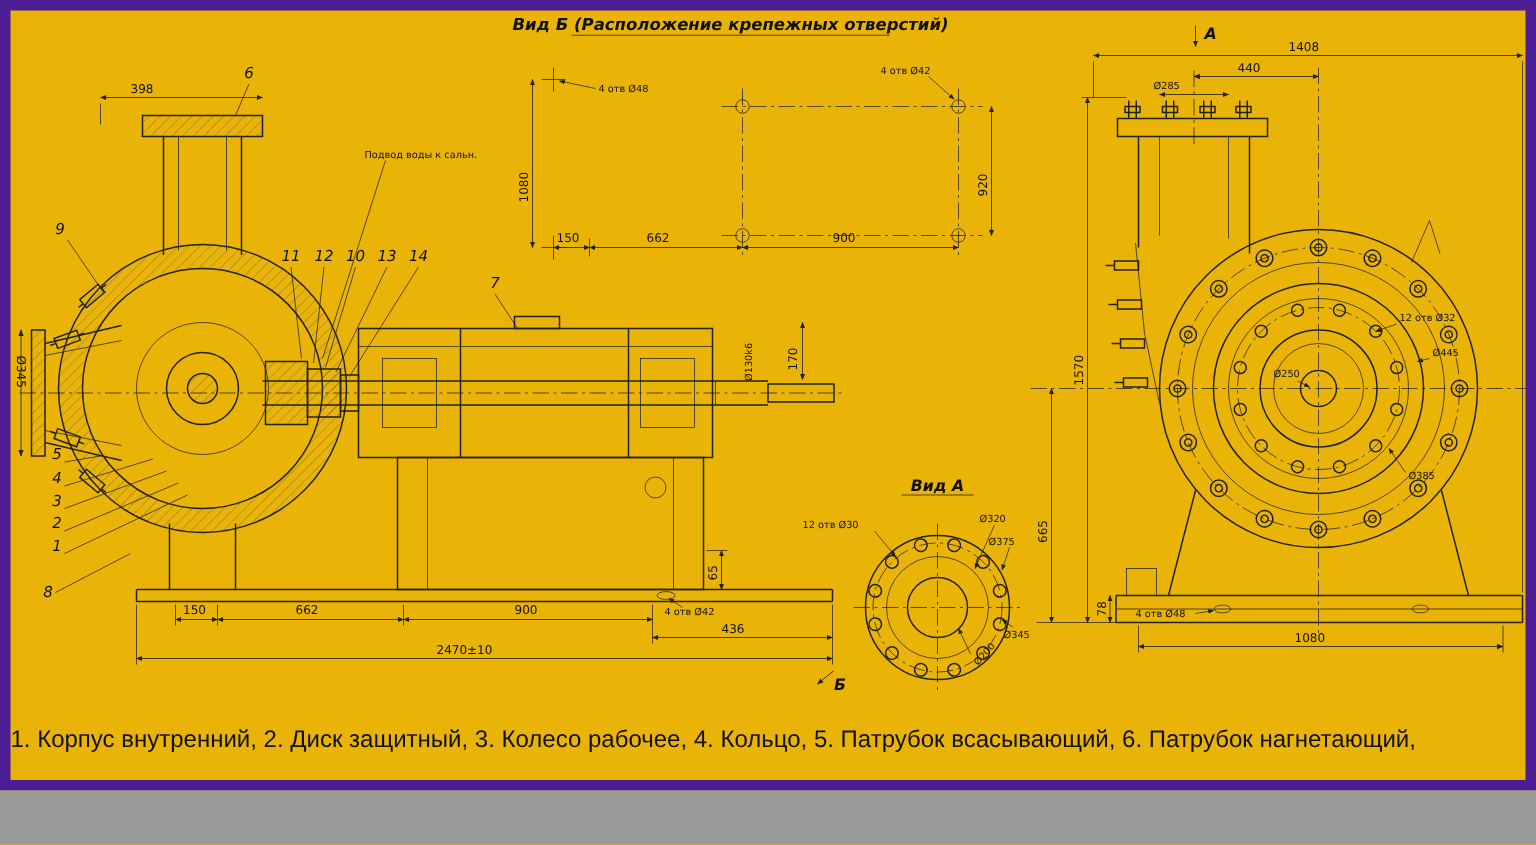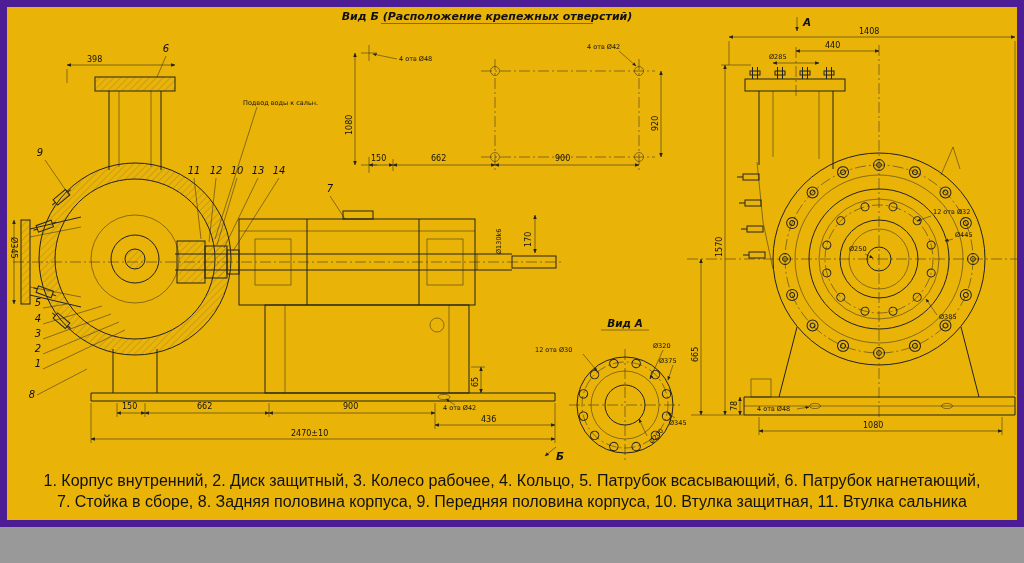--- a/index.html
+++ b/index.html
@@ -11,21 +11,21 @@
   .dim{stroke-width:.55}
   .cl{stroke-width:.5;stroke-dasharray:11 3 2 3}
   .hat{fill:url(#hatch)}
   .arr{fill:#222;stroke:none}
   .hl{stroke:#555;stroke-width:.45}
   svg text{fill:#111;stroke:none;font-size:8px;font-family:"DejaVu Sans",sans-serif}
   .t6{font-size:6.5px}
   .co{font-size:10px;font-style:italic;text-anchor:middle}
   .vt{font-size:10.5px;font-style:italic;font-weight:bold;text-anchor:middle}
   .ttl{font-size:11px;font-style:italic;font-weight:bold;text-anchor:middle}
-  .parts{text-align:center;font-size:16px;line-height:21px;color:#111;margin-top:3px;
+  .parts{font-size:16px;line-height:21px;color:#111;margin-top:16px;
          font-family:"Liberation Sans","DejaVu Sans",sans-serif}
 </style>
 </head>
 <body>
 
 <div class="sheet">
 <svg width="1024" height="460" viewBox="0 0 1024 460">
   <defs>
     <pattern id="hatch" width="5" height="5" patternUnits="userSpaceOnUse" patternTransform="rotate(45)">
       <line class="hl" x1="0" y1="0" x2="0" y2="5"></line>
@@ -407,15 +407,14 @@
     <line class="thin" x1="946" y1="232" x2="938" y2="234" marker-end="url(#ar)"></line>
     <text class="t6" x="842" y="244">Ø250</text>
     <line class="thin" x1="858" y1="247" x2="866" y2="251" marker-end="url(#ar)"></line>
     <text class="t6" x="932" y="312">Ø385</text>
     <line class="thin" x1="930" y1="308" x2="919" y2="292" marker-end="url(#ar)"></line>
   </g>
 </svg>
 
 <div class="parts">
   <div>1. Корпус внутренний, 2. Диск защитный, 3. Колесо рабочее, 4. Кольцо, 5. Патрубок всасывающий, 6. Патрубок нагнетающий,</div>
-  <div>7. Стойка в сборе, 8. Задняя половина корпуса, 9. Передняя половина корпуса, 10. Втулка защитная, 11. Втулка сальника</div>
 </div>
 </div>
 
 </body></html>

